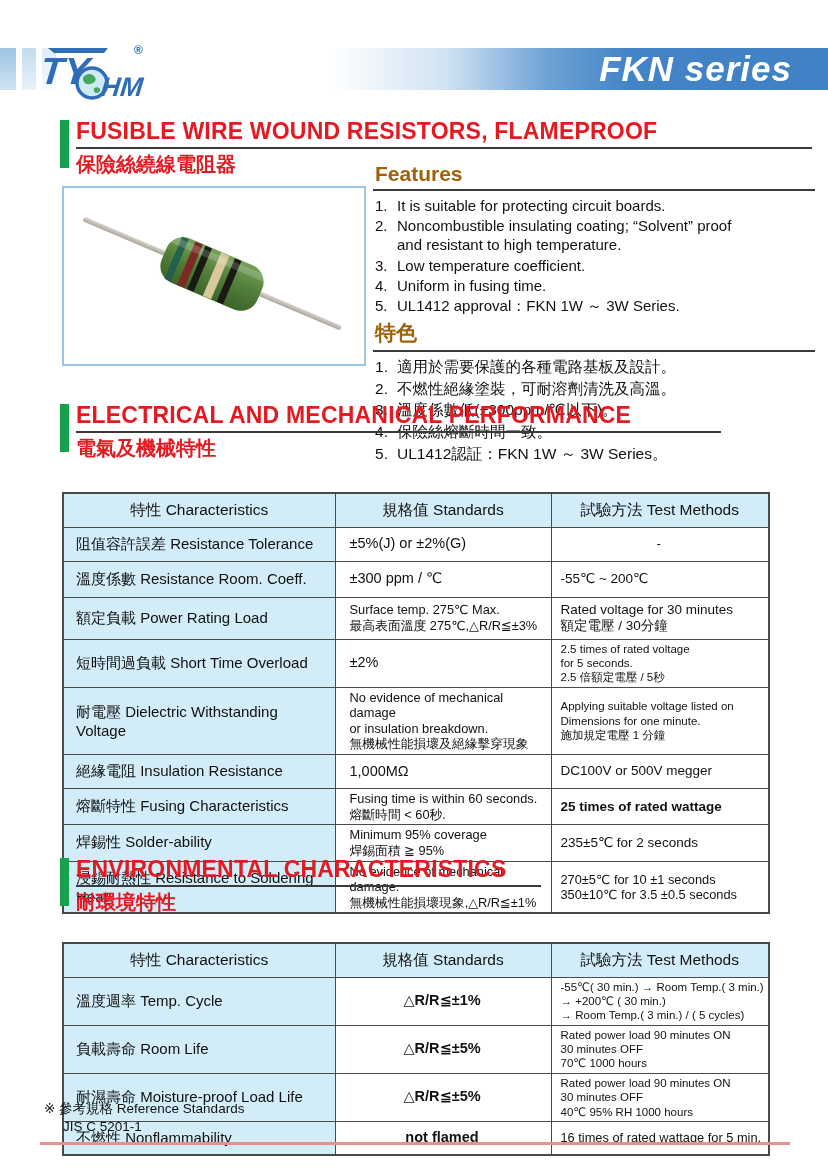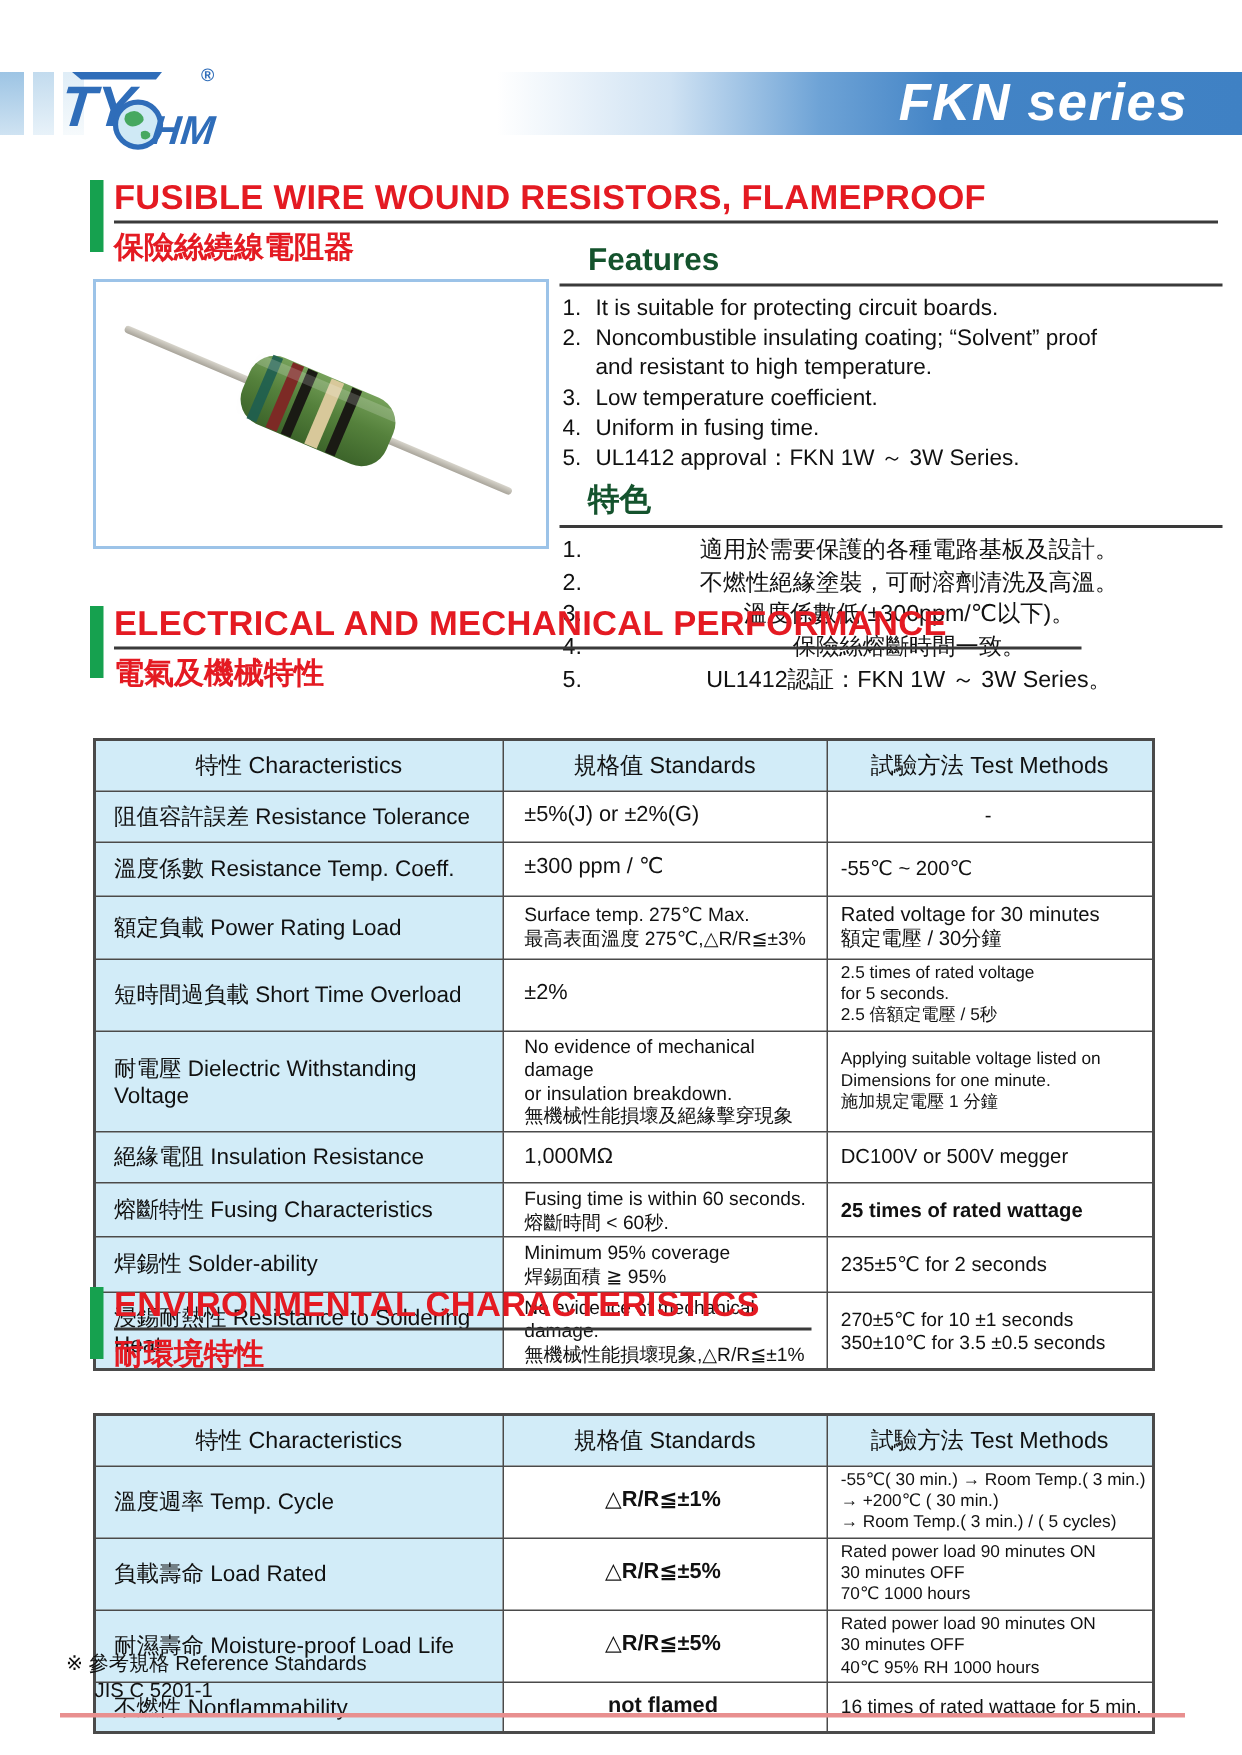--- a/index.html
+++ b/index.html
@@ -25,27 +25,27 @@
   .sec{position:absolute;padding-left:36px;}
   .greenbar{position:absolute;left:0;top:2px;width:9px;background:#16a14f;}
   .sec .ttl{position:absolute;left:16px;top:0;font-size:23px;font-weight:bold;color:#e41a22;white-space:nowrap;letter-spacing:.2px;}
   .sec .rule{position:absolute;left:16px;height:2px;background:#3a3a3a;}
   .sec .sub{position:absolute;left:16px;font-size:20px;font-weight:bold;color:#e41a22;white-space:nowrap;}
   
   .photo-box{position:absolute;left:62px;top:186px;width:300px;height:176px;
     border:2px solid #9cc3e8;background:#ffffff;}
   
   .features{position:absolute;left:373px;top:162px;width:442px;}
-  .f-title{font-size:21px;font-weight:bold;color:#14532d;margin:0 0 3px 19px;}
+  .f-title{font-size:21px;font-weight:bold;color:#a16207;margin:0 0 3px 2px;}
   .f-rule{height:2px;background:#3a3a3a;margin-bottom:5px;}
   ol.flist{list-style:none;margin:2px 0 4px 0;padding:0;counter-reset:li;}
   ol.flist li{counter-increment:li;position:relative;padding-left:24px;
     font-size:15px;line-height:1.28;color:#111;white-space:pre-line;margin-bottom:1px;}
   ol.flist li::before{content:counter(li)".";position:absolute;left:2px;top:0;}
-  ol.flist.zh li{font-size:15.5px;line-height:1.33;text-align:center;}
+  ol.flist.zh li{font-size:15.5px;line-height:1.33;}
   .f-title.zh{margin-top:2px;}
   
   table.spec{position:absolute;left:62px;width:706px;border-collapse:collapse;table-layout:fixed;
     border:2px solid #4a4a4a;margin-top:30px;}
   table.spec td,table.spec th{border:1px solid #4a4a4a;vertical-align:middle;}
   table.spec th{background:#d2ecf8;font-size:15.5px;font-weight:normal;color:#111;text-align:center;}
   td.lbl{background:#d2ecf8;font-size:15px;padding:2px 6px 2px 12px;color:#111;}
   td.std{font-size:14.5px;padding:2px 4px 2px 14px;white-space:pre-line;line-height:1.22;color:#111;}
   td.mth{font-size:13.5px;padding:2px 4px 2px 9px;white-space:pre-line;line-height:1.2;color:#111;}
   .ctr{text-align:center;padding-left:2px !important;}
@@ -158,21 +158,21 @@
     <th>特性  Characteristics</th>
     <th>規格值  Standards</th>
     <th>試驗方法  Test Methods</th>
   </tr>
   <tr style="height:34px">
     <td class="lbl">阻值容許誤差  Resistance Tolerance</td>
     <td class="std">±5%(J) or ±2%(G)</td>
     <td class="mth ctr">-</td>
   </tr>
   <tr style="height:36px">
-    <td class="lbl">溫度係數  Resistance Temp. Coeff.</td>
+    <td class="lbl">溫度係數  Resistance Room. Coeff.</td>
     <td class="std">±300 ppm / ℃</td>
     <td class="mth">-55℃ ~ 200℃</td>
   </tr>
   <tr style="height:42px">
     <td class="lbl">額定負載 Power Rating Load</td>
     <td class="std md">Surface temp. 275℃ Max.
 最高表面溫度 275℃,△R/R≦±3%</td>
     <td class="mth">Rated voltage for 30 minutes
 額定電壓 / 30分鐘</td>
   </tr>
@@ -239,21 +239,21 @@
     <th>試驗方法  Test Methods</th>
   </tr>
   <tr style="height:42px">
     <td class="lbl">溫度週率 Temp. Cycle</td>
     <td class="std ctr b">△R/R≦±1%</td>
     <td class="mth sm">-55℃( 30 min.) → Room Temp.( 3 min.)
 → +200℃ ( 30 min.)
 → Room Temp.( 3 min.) / ( 5 cycles)</td>
   </tr>
   <tr style="height:40px">
-    <td class="lbl">負載壽命 Load Rated</td>
+    <td class="lbl">負載壽命 Room Life</td>
     <td class="std ctr b">△R/R≦±5%</td>
     <td class="mth sm">Rated power load 90 minutes ON
 30 minutes OFF
 70℃ 1000 hours</td>
   </tr>
   <tr style="height:40px">
     <td class="lbl">耐濕壽命 Moisture-proof Load Life</td>
     <td class="std ctr b">△R/R≦±5%</td>
     <td class="mth sm">Rated power load 90 minutes ON
 30 minutes OFF

